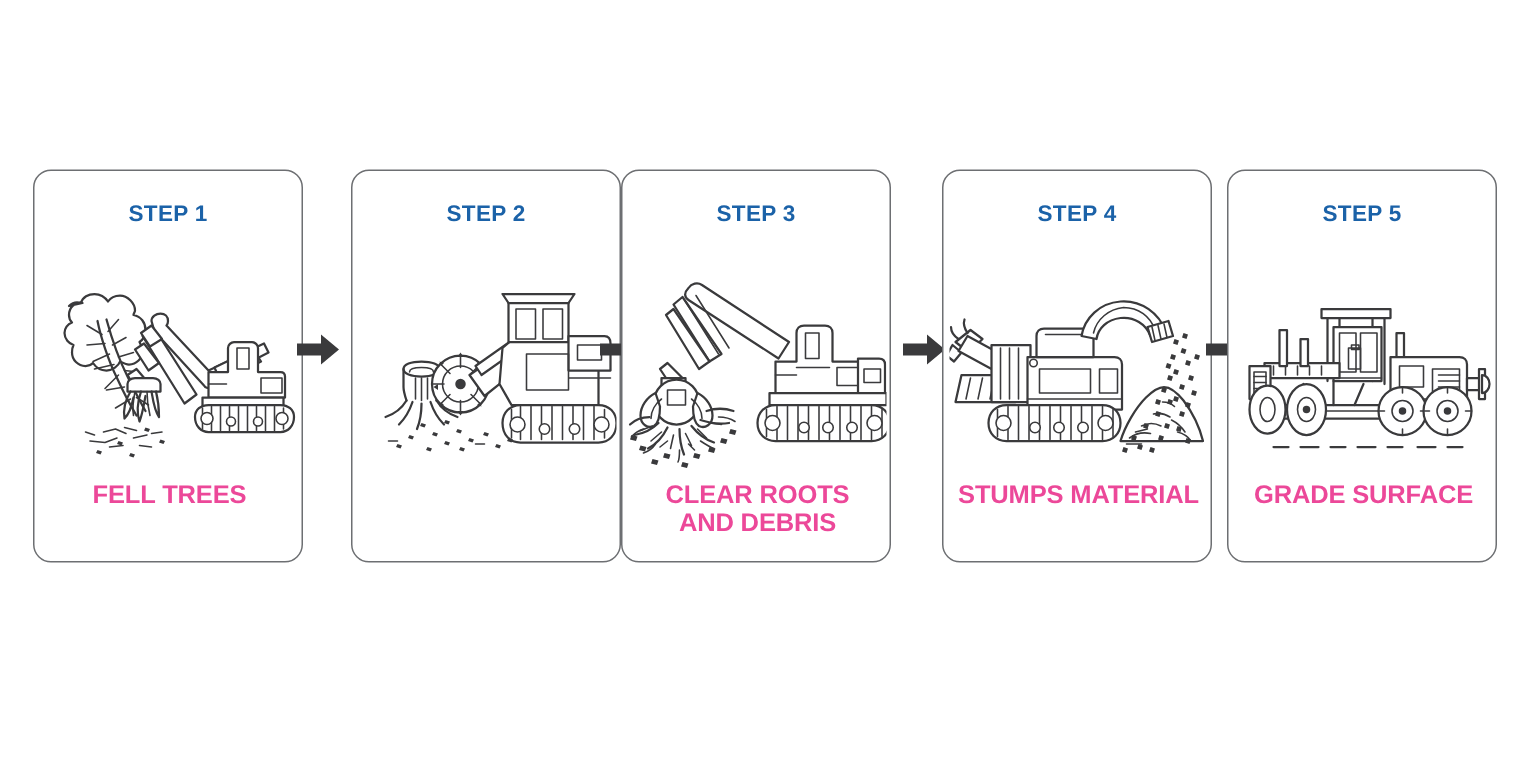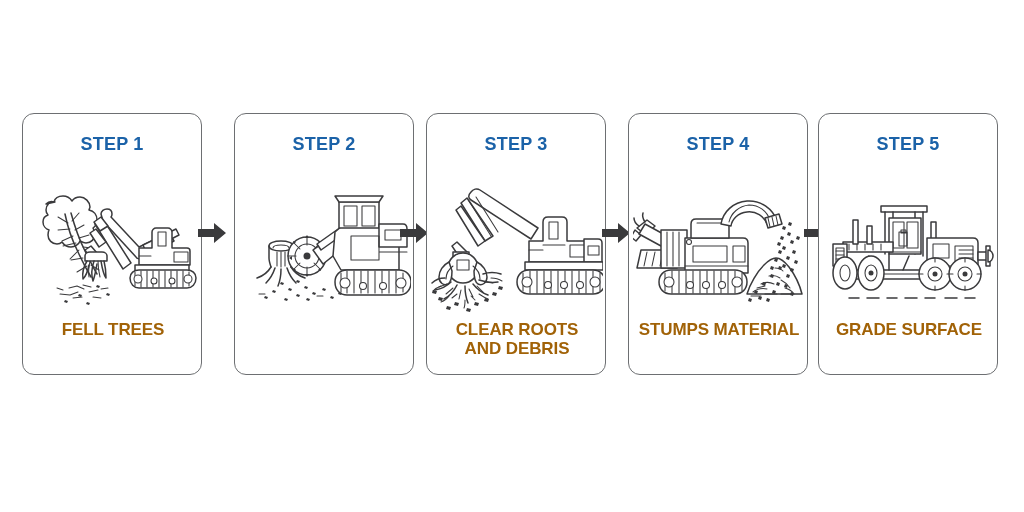--- a/index.html
+++ b/index.html
@@ -32,21 +32,21 @@
   }
   .card-step {
     position: absolute;
     top: 21px;
     left: 0;
     width: 100%;
     text-align: center;
     color: #1b62a8;
     font-family: "Liberation Sans Narrow", "Liberation Sans", sans-serif;
     font-weight: bold;
-    font-size: 18px;
+    font-size: 15px;
     letter-spacing: 0.2px;
     line-height: 1;
     white-space: nowrap;
   }
   .card-art {
     position: absolute;
     left: 4px;
     top: 52px;
     width: 172px;
     height: 150px;
@@ -55,21 +55,21 @@
     display: block;
     width: 100%;
     height: 100%;
   }
   .card-label {
     position: absolute;
     left: 3px;
     width: 174px;
     top: 206px;
     text-align: center;
-    color: #a16207;
+    color: #ec4899;
     font-family: "Liberation Sans Narrow", "Liberation Sans", sans-serif;
     font-weight: bold;
     font-size: 17px;
     line-height: 19px;
     letter-spacing: -0.1px;
   }
   .card-label .l2 { display: block; }
   .arrow {
     position: absolute;
     top: 222px;
@@ -216,21 +216,21 @@
       </svg>
     </div>
   </div>
 
   <div class="arrow" style="left:400px;">
     <svg viewBox="0 0 28 22" xmlns="http://www.w3.org/2000/svg">
       <path class="sld" d="M0 7h16V1l12 10-12 10v-6H0z"></path>
     </svg>
   </div>
 
-  <div class="card" style="left:426px;">
+  <div class="card" style="left:414px;">
     <div class="card-step">STEP 3</div>
     <div class="card-art">
       <svg viewBox="0 0 172 150" xmlns="http://www.w3.org/2000/svg">
 
         <path class="ln-fillw" d="M40 26c2-3 6-4 9-2l58 38-7 11-60-39c-3-2-3-5 0-8z"></path>
         <path class="ln-fillw" d="M36 32l-6 5 24 38 8-5z"></path>
         <path class="ln-fillw" d="M30 40l-5 4 22 36 7-5z"></path>
         <path class="ln-thin" d="M38 35l22 35M45 31l22 35"></path>
 
         <path class="ln-fillw" d="M26 76l-5 4 8 12 8-5z"></path>

